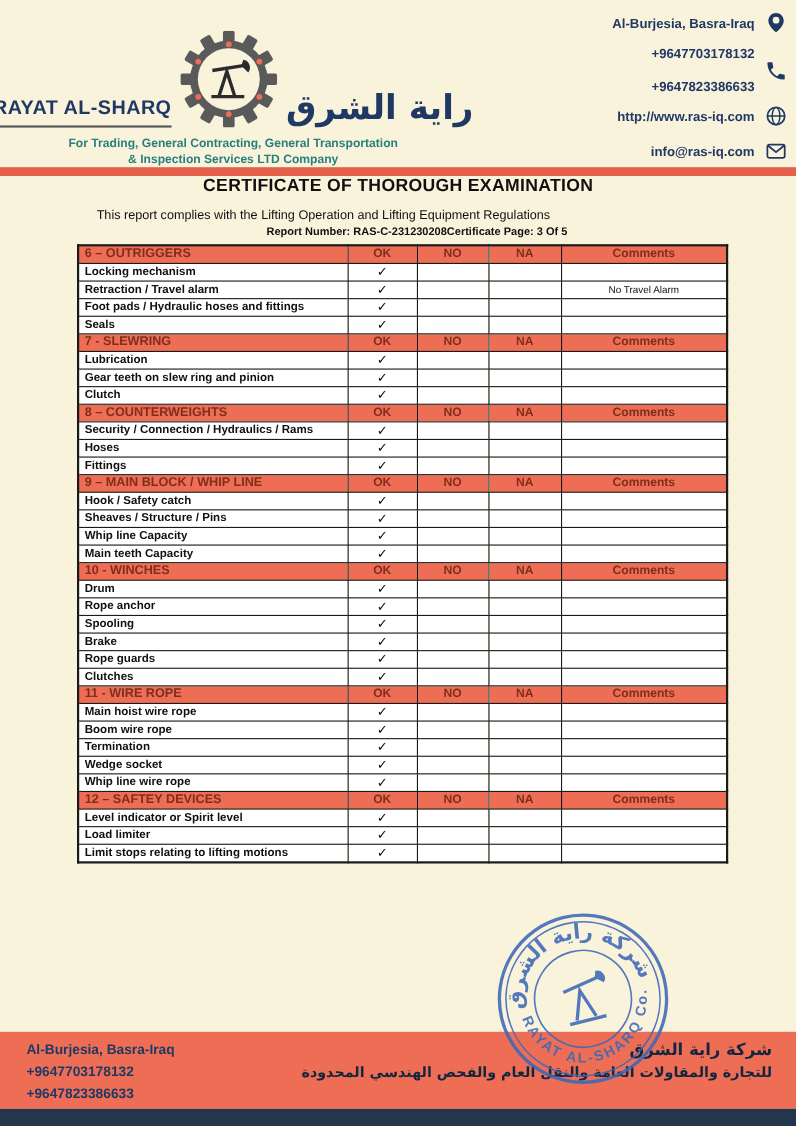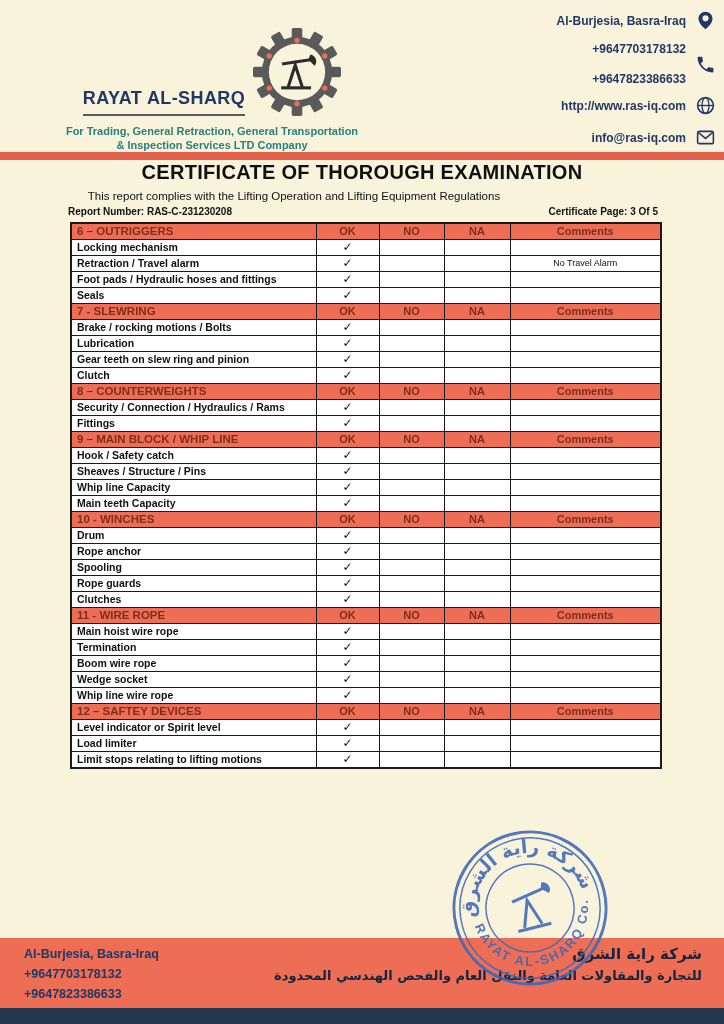--- a/index.html
+++ b/index.html
@@ -26,25 +26,25 @@
   .c-row { display:flex; align-items:center; justify-content:flex-end; gap:9px; margin-bottom:11px; }
   .c-row.phones { margin-bottom:9px; }
   .c-icon { width:21px; height:21px; flex:0 0 21px; display:inline-flex; }
   .c-icon svg { width:100%; height:100%; }
   .c-nums div:first-child { margin-bottom:16px; }
   .c-nums { text-align:right; }
 
   
   .divider { position:absolute; top:152px; left:0; width:724px; height:8px; background:#E4604A; }
   .cert-title { position:absolute; top:161px; left:0; width:724px; text-align:center;
-    font-size:20px; font-weight:bold; color:#101010; letter-spacing:.3px; }
+    font-size:16px; font-weight:bold; color:#101010; letter-spacing:.3px; }
   .cert-subtitle { position:absolute; top:190px; left:0; width:588px; text-align:center;
     font-size:11.5px; color:#101010; }
-  .report-row { position:absolute; top:206px; left:68px; width:590px;
-    display:flex; justify-content:space-between; font-size:10px; font-weight:bold; color:#101010; }
+  .report-row { position:absolute; top:206px; left:84px; width:590px;
+    display:flex; justify-content:center; font-size:10px; font-weight:bold; color:#101010; }
 
   
   .checklist { position:absolute; top:222px; left:70px; width:590px;
     border-collapse:collapse; table-layout:fixed; border:2px solid #1a1a1a;padding-left:21px; }
   .checklist td { border:1px solid #1a1a1a; height:16px; line-height:15px;
     padding:0 5px; font-size:10.5px; font-weight:bold; color:#101010;
     overflow:hidden; white-space:nowrap; }
   .col-label  { width:245px; }
   .col-ok     { width:63px; }
   .col-no     { width:65px; }
@@ -106,23 +106,24 @@
               <circle cx="18.4" cy="31.8" r="3"></circle>
           </g>
           <g stroke="#2b2b2b" fill="none" stroke-width="3.5">
             <path d="M40 67 L48 42 L56 67"></path>
             <line x1="33" y1="41" x2="65" y2="36"></line>
             <line x1="32" y1="68" x2="66" y2="68"></line>
             <path d="M65 30 a8 8 0 0 1 5 13 l-7 -7 z" fill="#2b2b2b" stroke="none"></path>
           </g>
         </svg>
       </span>
+      <span class="brand-name-ar">راية الشرق</span>
     </div>
     <div class="tagline">
-      <div>For Trading, General Retraction, General Transportation</div>
+      <div>For Trading, General Contracting, General Transportation</div>
       <div>&amp; Inspection Services LTD Company</div>
     </div>
   </div>
 
   <div class="contact">
     <div class="c-row">
       <span>Al-Burjesia, Basra-Iraq</span>
       <span class="c-icon">
         <svg viewBox="0 0 24 24">
             <path d="M12 2 C7.6 2 4 5.6 4 10 c0 6 8 12 8 12 s8 -6 8 -12 C20 5.6 16.4 2 12 2 z M12 13 a3.5 3.5 0 1 1 0 -7 a3.5 3.5 0 0 1 0 7 z" fill="#1F3864"></path>
@@ -217,27 +218,20 @@
           <td class="cell-comment"></td>
         </tr>
         <tr class="section-row">
           <td class="sec-title">7 - SLEWRING</td>
           <td class="sec-col">OK</td>
           <td class="sec-col">NO</td>
           <td class="sec-col">NA</td>
           <td class="sec-col">Comments</td>
         </tr>
         <tr class="data-row">
-          <td class="row-label">Brake / rocking motions / Bolts</td>
-          <td class="cell-check">✓</td>
-          <td class="cell-check"></td>
-          <td class="cell-check"></td>
-          <td class="cell-comment"></td>
-        </tr>
-        <tr class="data-row">
           <td class="row-label">Lubrication</td>
           <td class="cell-check">✓</td>
           <td class="cell-check"></td>
           <td class="cell-check"></td>
           <td class="cell-comment"></td>
         </tr>
         <tr class="data-row">
           <td class="row-label">Gear teeth on slew ring and pinion</td>
           <td class="cell-check">✓</td>
           <td class="cell-check"></td>
@@ -259,20 +253,27 @@
           <td class="sec-col">Comments</td>
         </tr>
         <tr class="data-row">
           <td class="row-label">Security / Connection / Hydraulics / Rams</td>
           <td class="cell-check">✓</td>
           <td class="cell-check"></td>
           <td class="cell-check"></td>
           <td class="cell-comment"></td>
         </tr>
         <tr class="data-row">
+          <td class="row-label">Hoses</td>
+          <td class="cell-check">✓</td>
+          <td class="cell-check"></td>
+          <td class="cell-check"></td>
+          <td class="cell-comment"></td>
+        </tr>
+        <tr class="data-row">
           <td class="row-label">Fittings</td>
           <td class="cell-check">✓</td>
           <td class="cell-check"></td>
           <td class="cell-check"></td>
           <td class="cell-comment"></td>
         </tr>
         <tr class="section-row">
           <td class="sec-title">9 – MAIN BLOCK / WHIP LINE</td>
           <td class="sec-col">OK</td>
           <td class="sec-col">NO</td>
@@ -329,20 +330,27 @@
           <td class="cell-comment"></td>
         </tr>
         <tr class="data-row">
           <td class="row-label">Spooling</td>
           <td class="cell-check">✓</td>
           <td class="cell-check"></td>
           <td class="cell-check"></td>
           <td class="cell-comment"></td>
         </tr>
         <tr class="data-row">
+          <td class="row-label">Brake</td>
+          <td class="cell-check">✓</td>
+          <td class="cell-check"></td>
+          <td class="cell-check"></td>
+          <td class="cell-comment"></td>
+        </tr>
+        <tr class="data-row">
           <td class="row-label">Rope guards</td>
           <td class="cell-check">✓</td>
           <td class="cell-check"></td>
           <td class="cell-check"></td>
           <td class="cell-comment"></td>
         </tr>
         <tr class="data-row">
           <td class="row-label">Clutches</td>
           <td class="cell-check">✓</td>
           <td class="cell-check"></td>
@@ -357,28 +365,28 @@
           <td class="sec-col">Comments</td>
         </tr>
         <tr class="data-row">
           <td class="row-label">Main hoist wire rope</td>
           <td class="cell-check">✓</td>
           <td class="cell-check"></td>
           <td class="cell-check"></td>
           <td class="cell-comment"></td>
         </tr>
         <tr class="data-row">
+          <td class="row-label">Boom wire rope</td>
+          <td class="cell-check">✓</td>
+          <td class="cell-check"></td>
+          <td class="cell-check"></td>
+          <td class="cell-comment"></td>
+        </tr>
+        <tr class="data-row">
           <td class="row-label">Termination</td>
-          <td class="cell-check">✓</td>
-          <td class="cell-check"></td>
-          <td class="cell-check"></td>
-          <td class="cell-comment"></td>
-        </tr>
-        <tr class="data-row">
-          <td class="row-label">Boom wire rope</td>
           <td class="cell-check">✓</td>
           <td class="cell-check"></td>
           <td class="cell-check"></td>
           <td class="cell-comment"></td>
         </tr>
         <tr class="data-row">
           <td class="row-label">Wedge socket</td>
           <td class="cell-check">✓</td>
           <td class="cell-check"></td>
           <td class="cell-check"></td>

